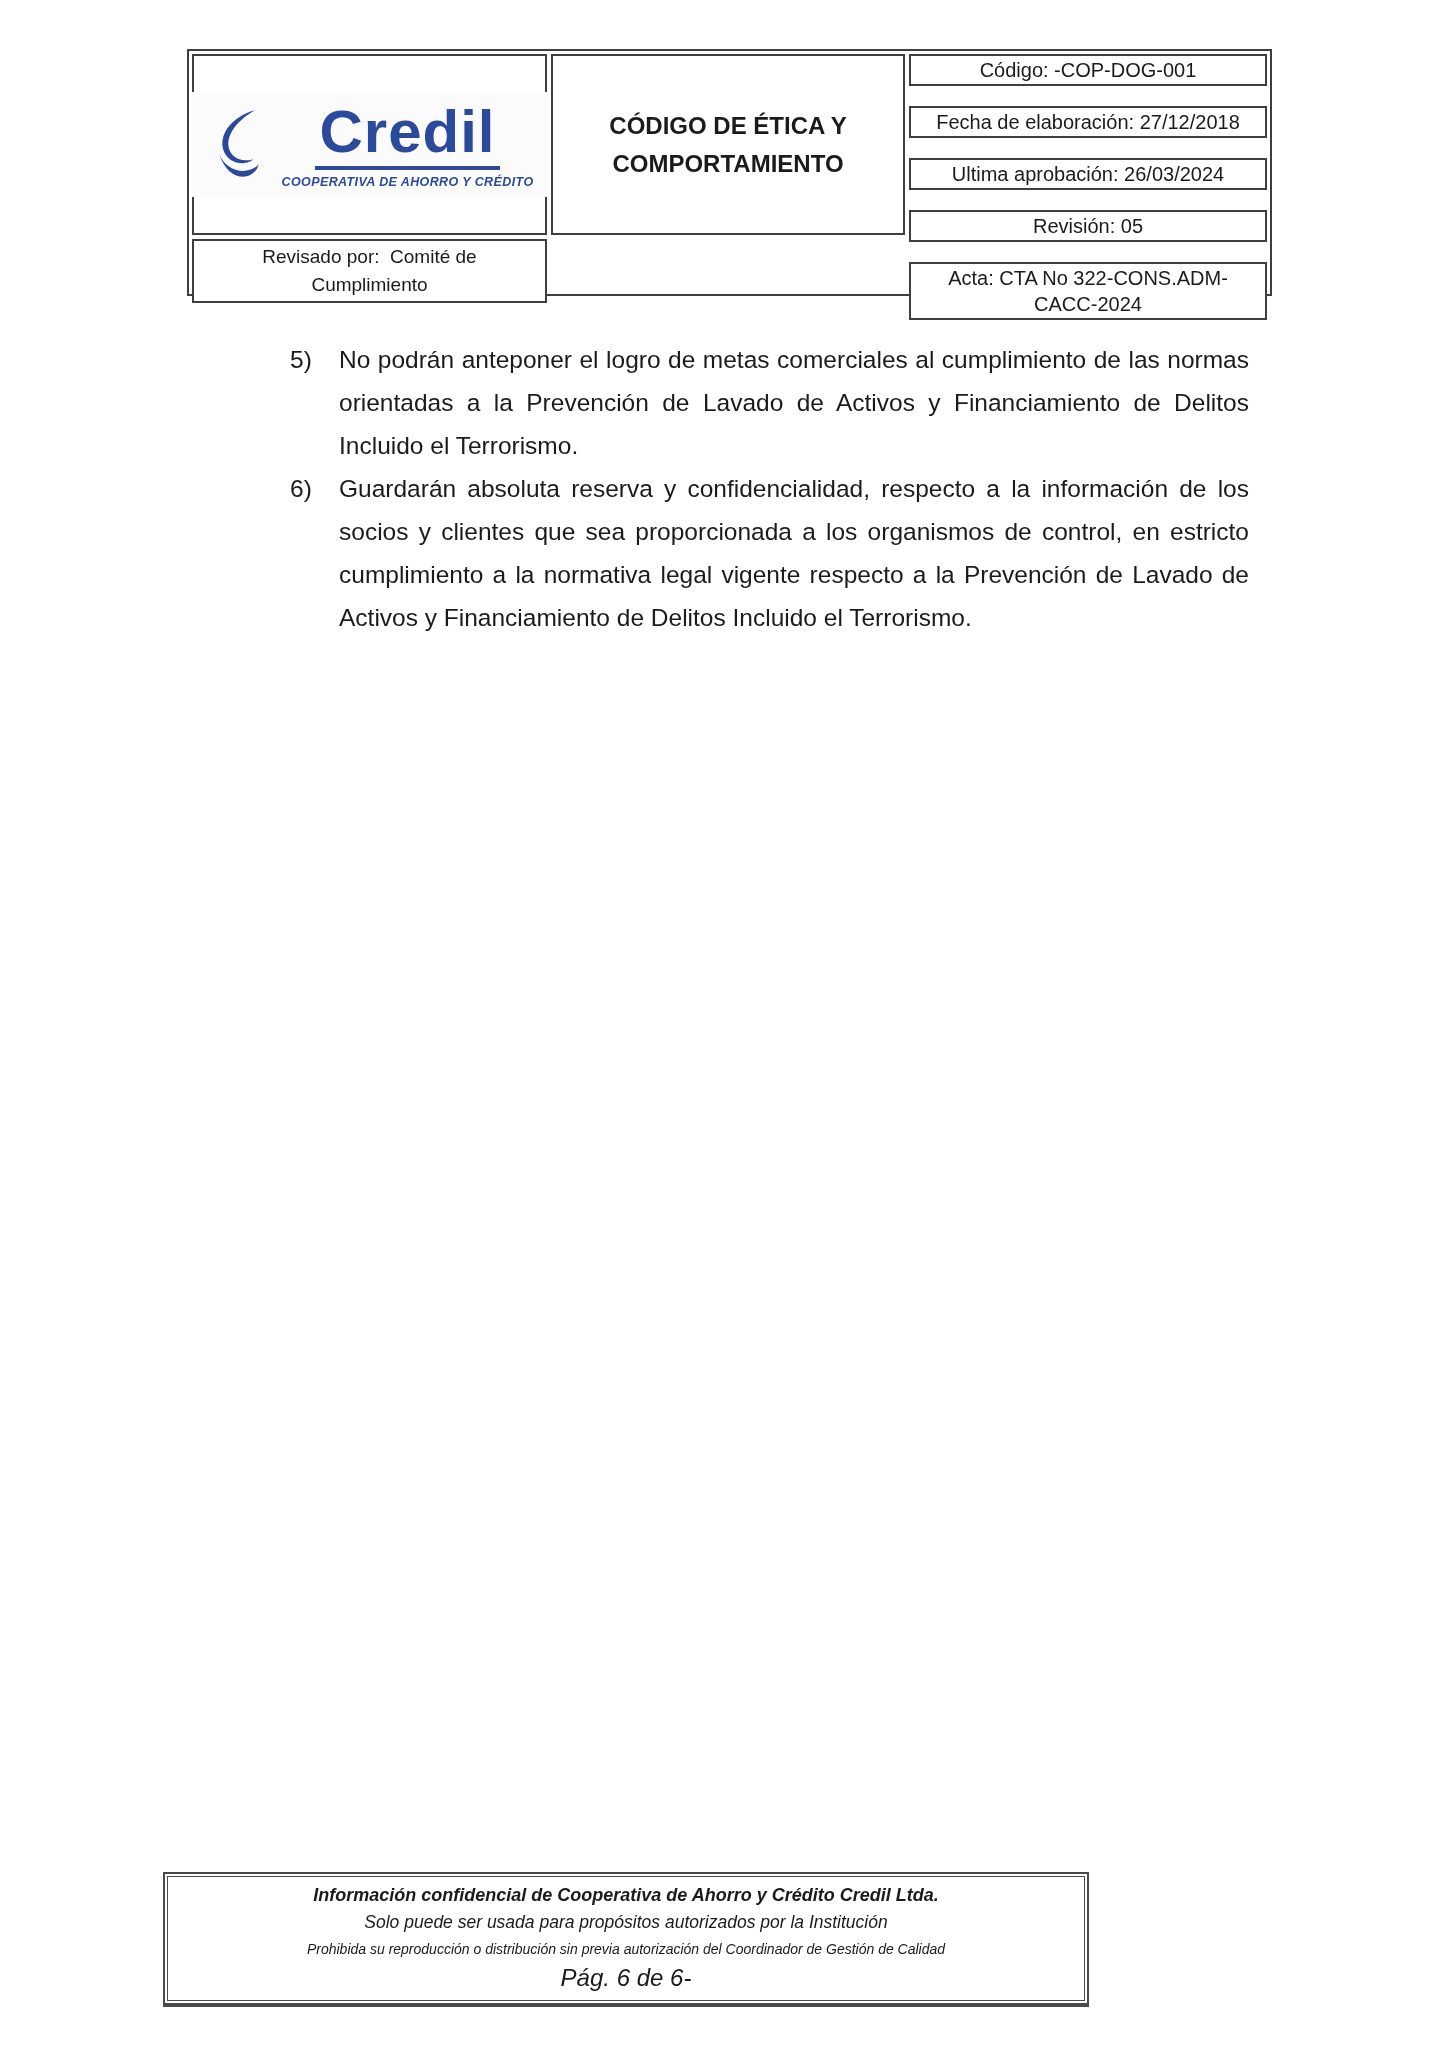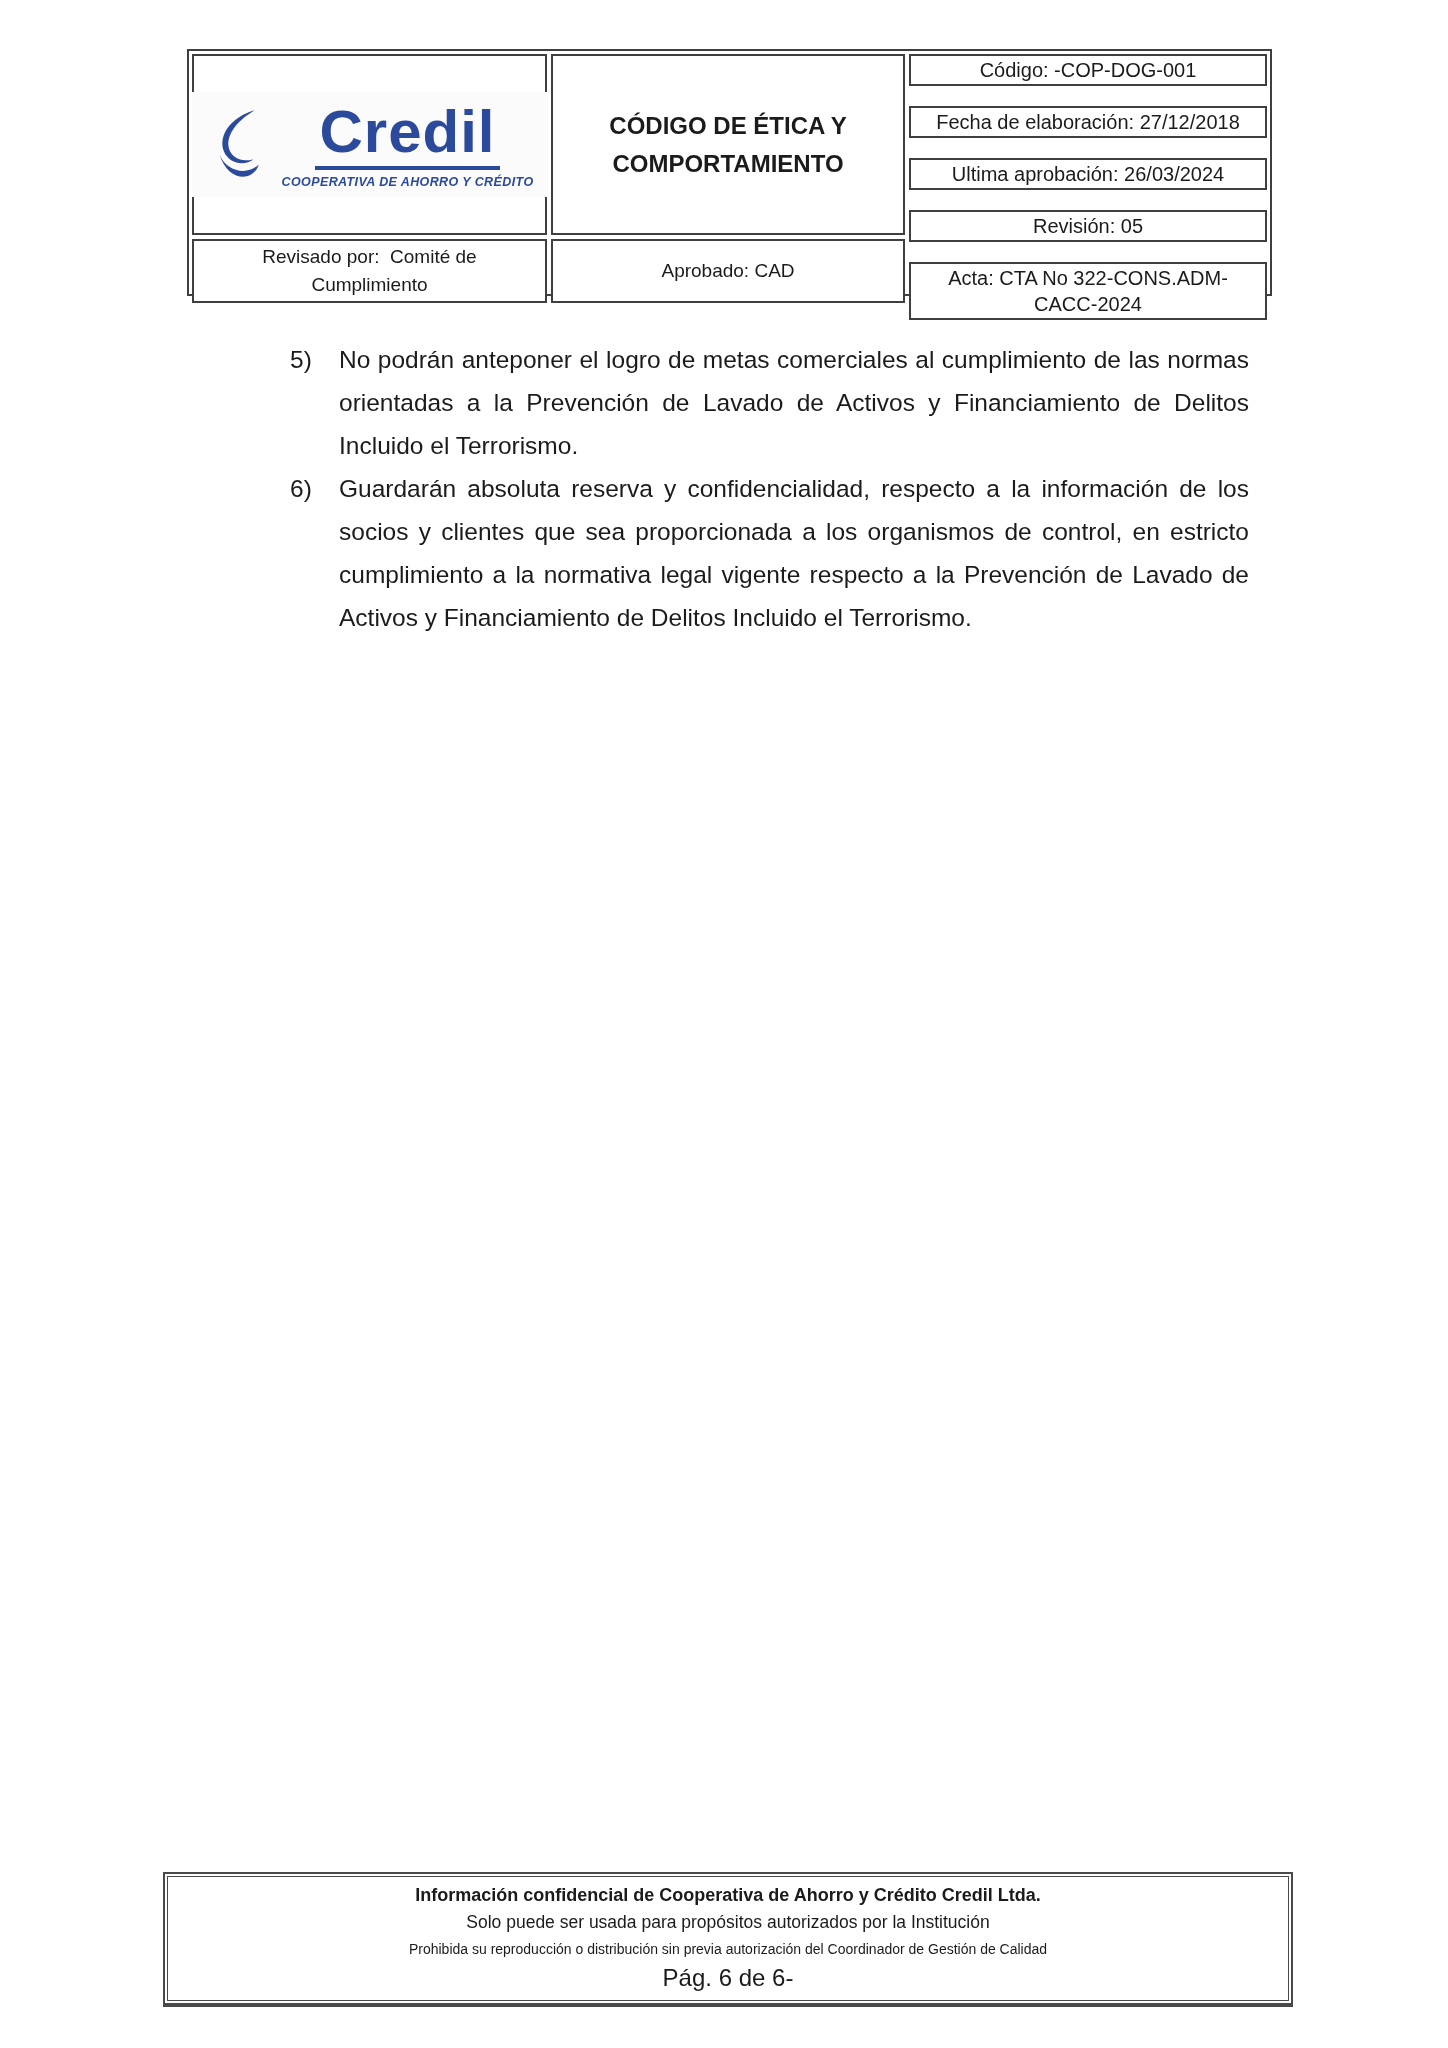--- a/index.html
+++ b/index.html
@@ -106,25 +106,26 @@
     color: #1b1b1b;
   }
   .list-item { display: flex; }
   .list-num { width: 49px; flex: none; }
   .list-text { flex: 1; text-align: justify; }
 
   
   .doc-footer {
     position: absolute;
     left: 163px; top: 1872px;
-    width: 1130px;
+    width: 926px;
     border: 2px solid #4a4a4a;
     border-bottom-width: 4px;
     padding: 2px;
     background: #fff;
+    font-style: italic;
   }
   .doc-footer-inner {
     border: 1px solid #4a4a4a;
     text-align: center;
     padding: 5px 10px 7px;
   }
   .footer-line1 { font-weight: bold; font-size: 18px; line-height: 27px; }
   .footer-line2 { font-size: 17.5px; line-height: 27px; }
   .footer-line3 { font-size: 14px;   line-height: 27px; }
   .footer-page  { font-size: 24px;   line-height: 30px; }
@@ -153,21 +154,20 @@
 
     <div class="meta-col">
       <div class="meta-row">Código: -COP-DOG-001</div>
       <div class="meta-row">Fecha de elaboración: 27/12/2018</div>
       <div class="meta-row">Ultima aprobación: 26/03/2024</div>
       <div class="meta-row">Revisión: 05</div>
       <div class="meta-row last">Acta: CTA No 322-CONS.ADM-CACC-2024</div>
     </div>
 
     <div class="hcell signoff-cell mid">Revisado por:  Comité de Cumplimiento</div>
-    <div class="hcell signoff-cell">Aprobado: CAD</div>
   </div>
 
   <div class="body-list">
     <div class="list-item">
       <div class="list-num">5)</div>
       <div class="list-text">No podrán anteponer el logro de metas comerciales al cumplimiento de las normas orientadas a la Prevención de Lavado de Activos y Financiamiento de Delitos Incluido el Terrorismo.</div>
     </div>
     <div class="list-item">
       <div class="list-num">6)</div>
       <div class="list-text">Guardarán absoluta reserva y confidencialidad, respecto a la información de los socios y clientes que sea proporcionada a los organismos de control, en estricto cumplimiento a la normativa legal vigente respecto a la Prevención de Lavado de Activos y Financiamiento de Delitos Incluido el Terrorismo.</div>

